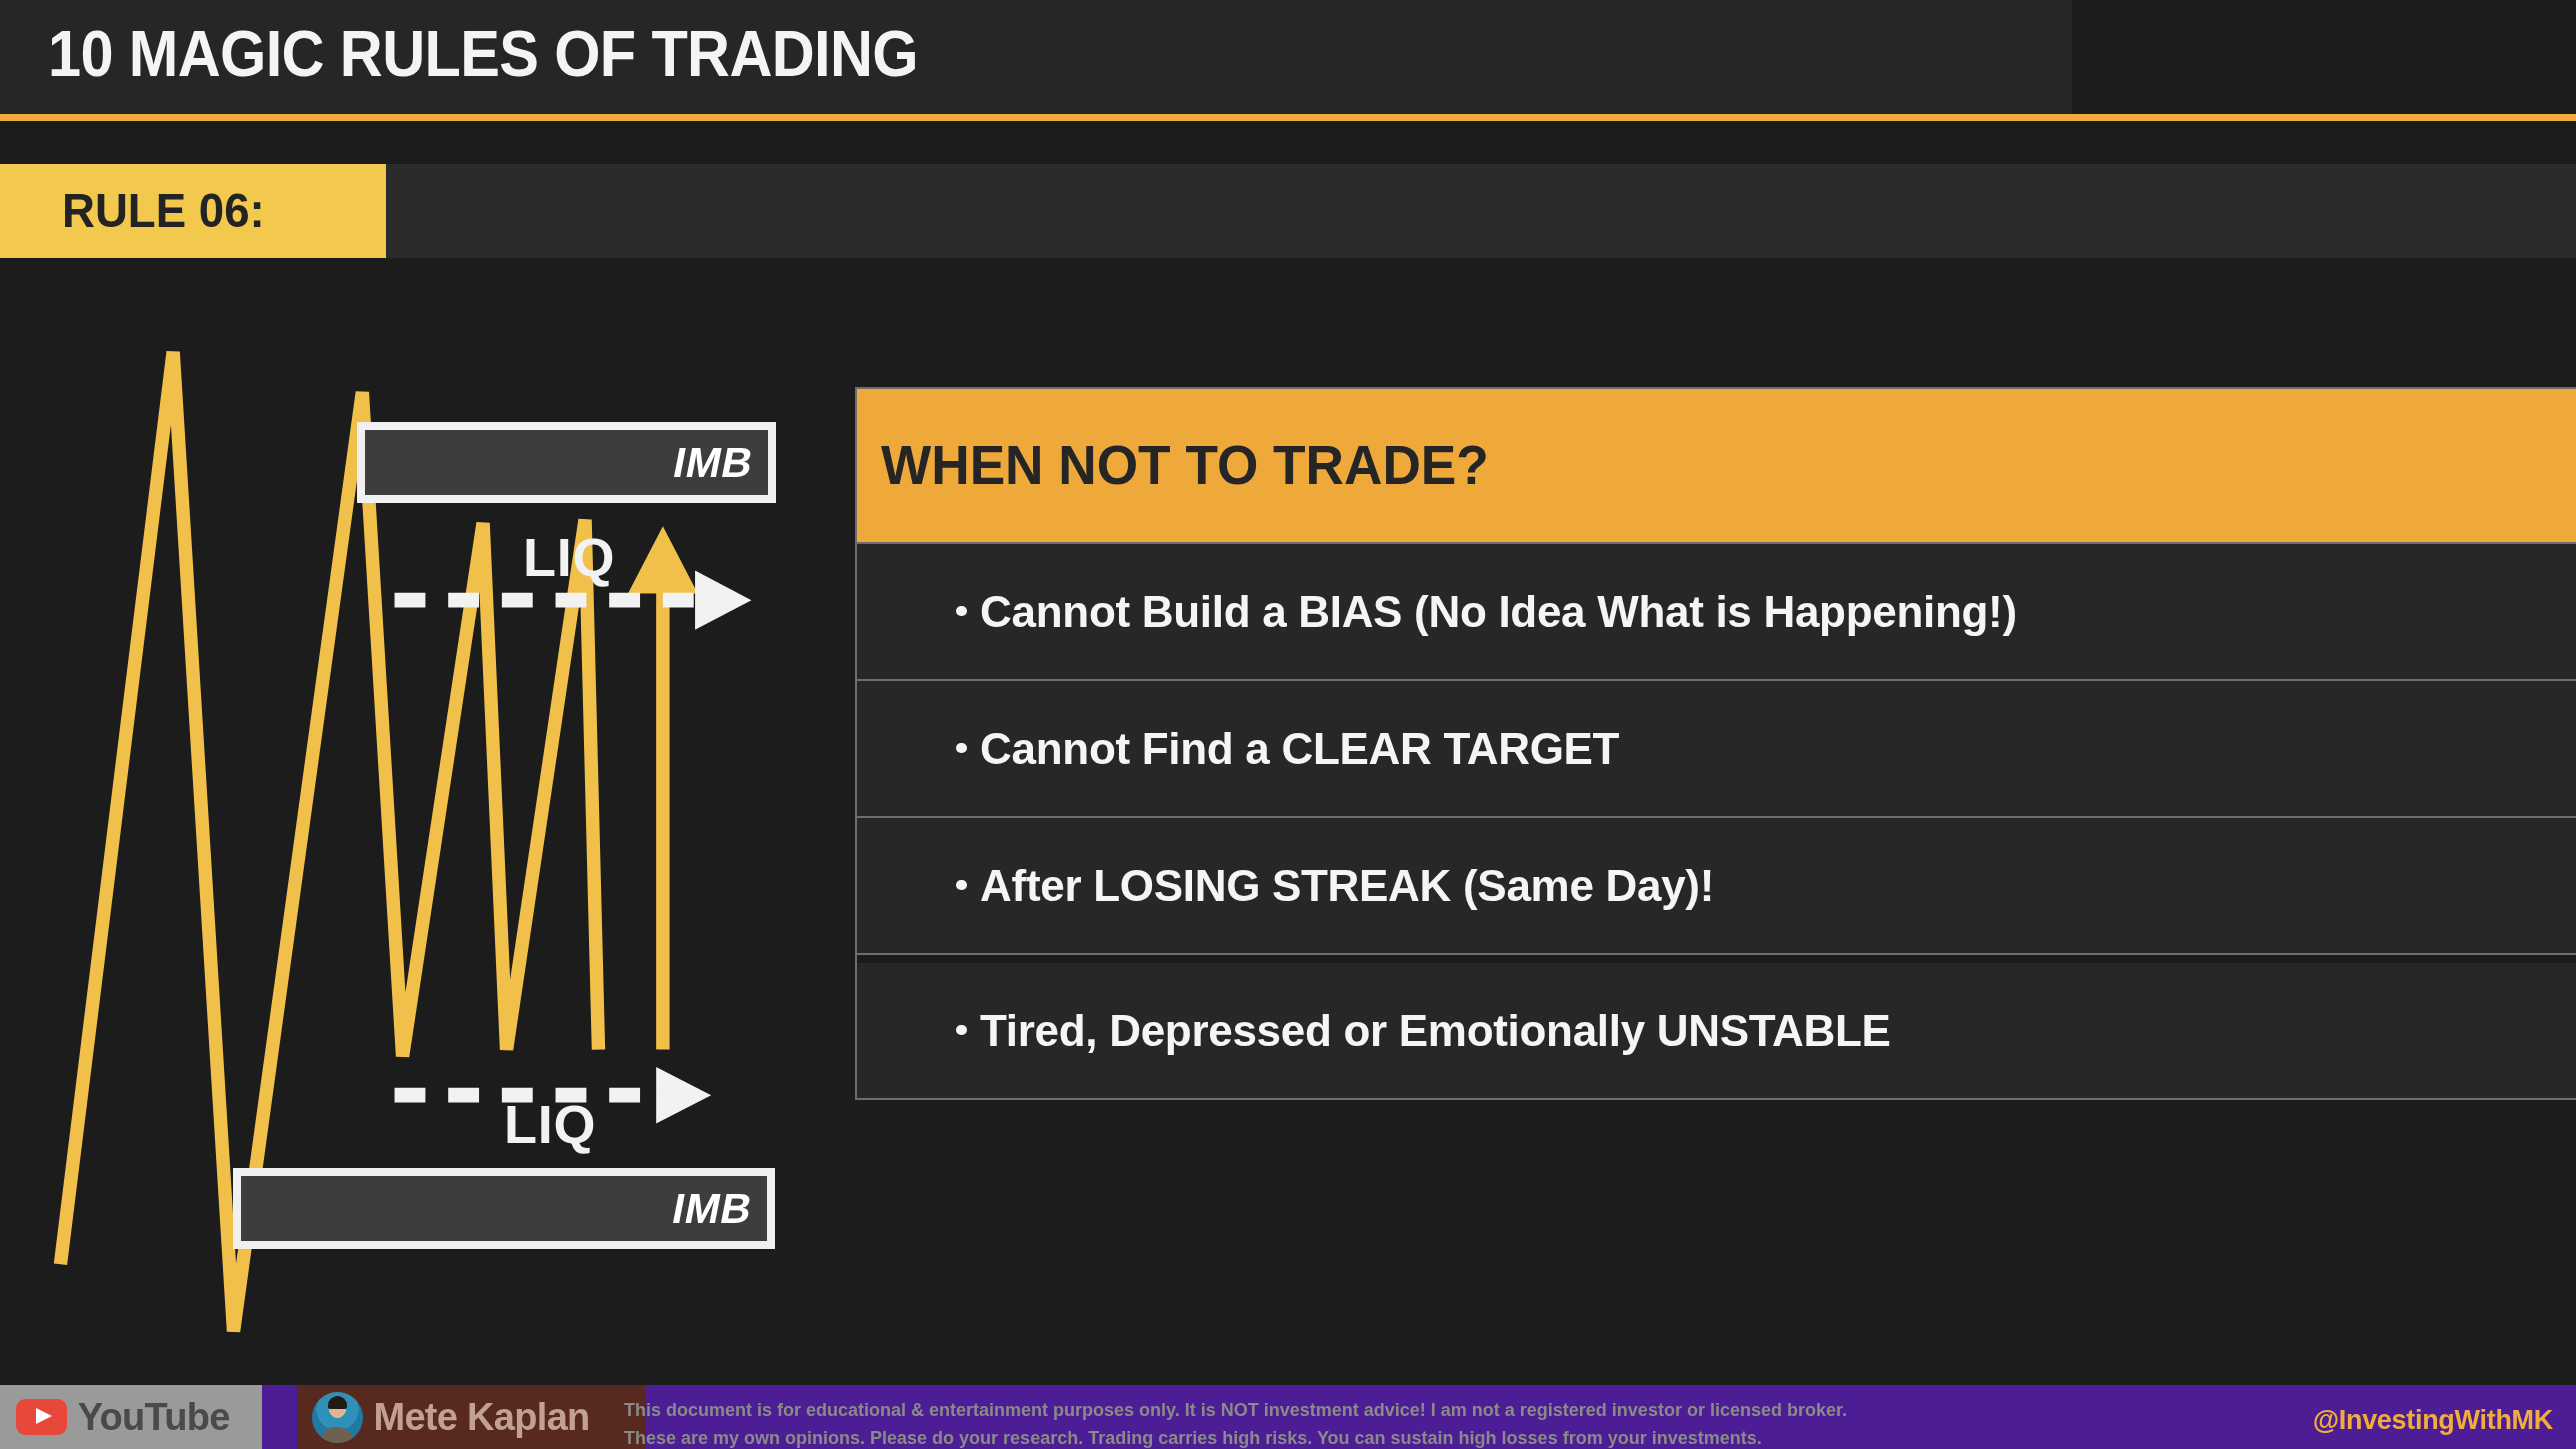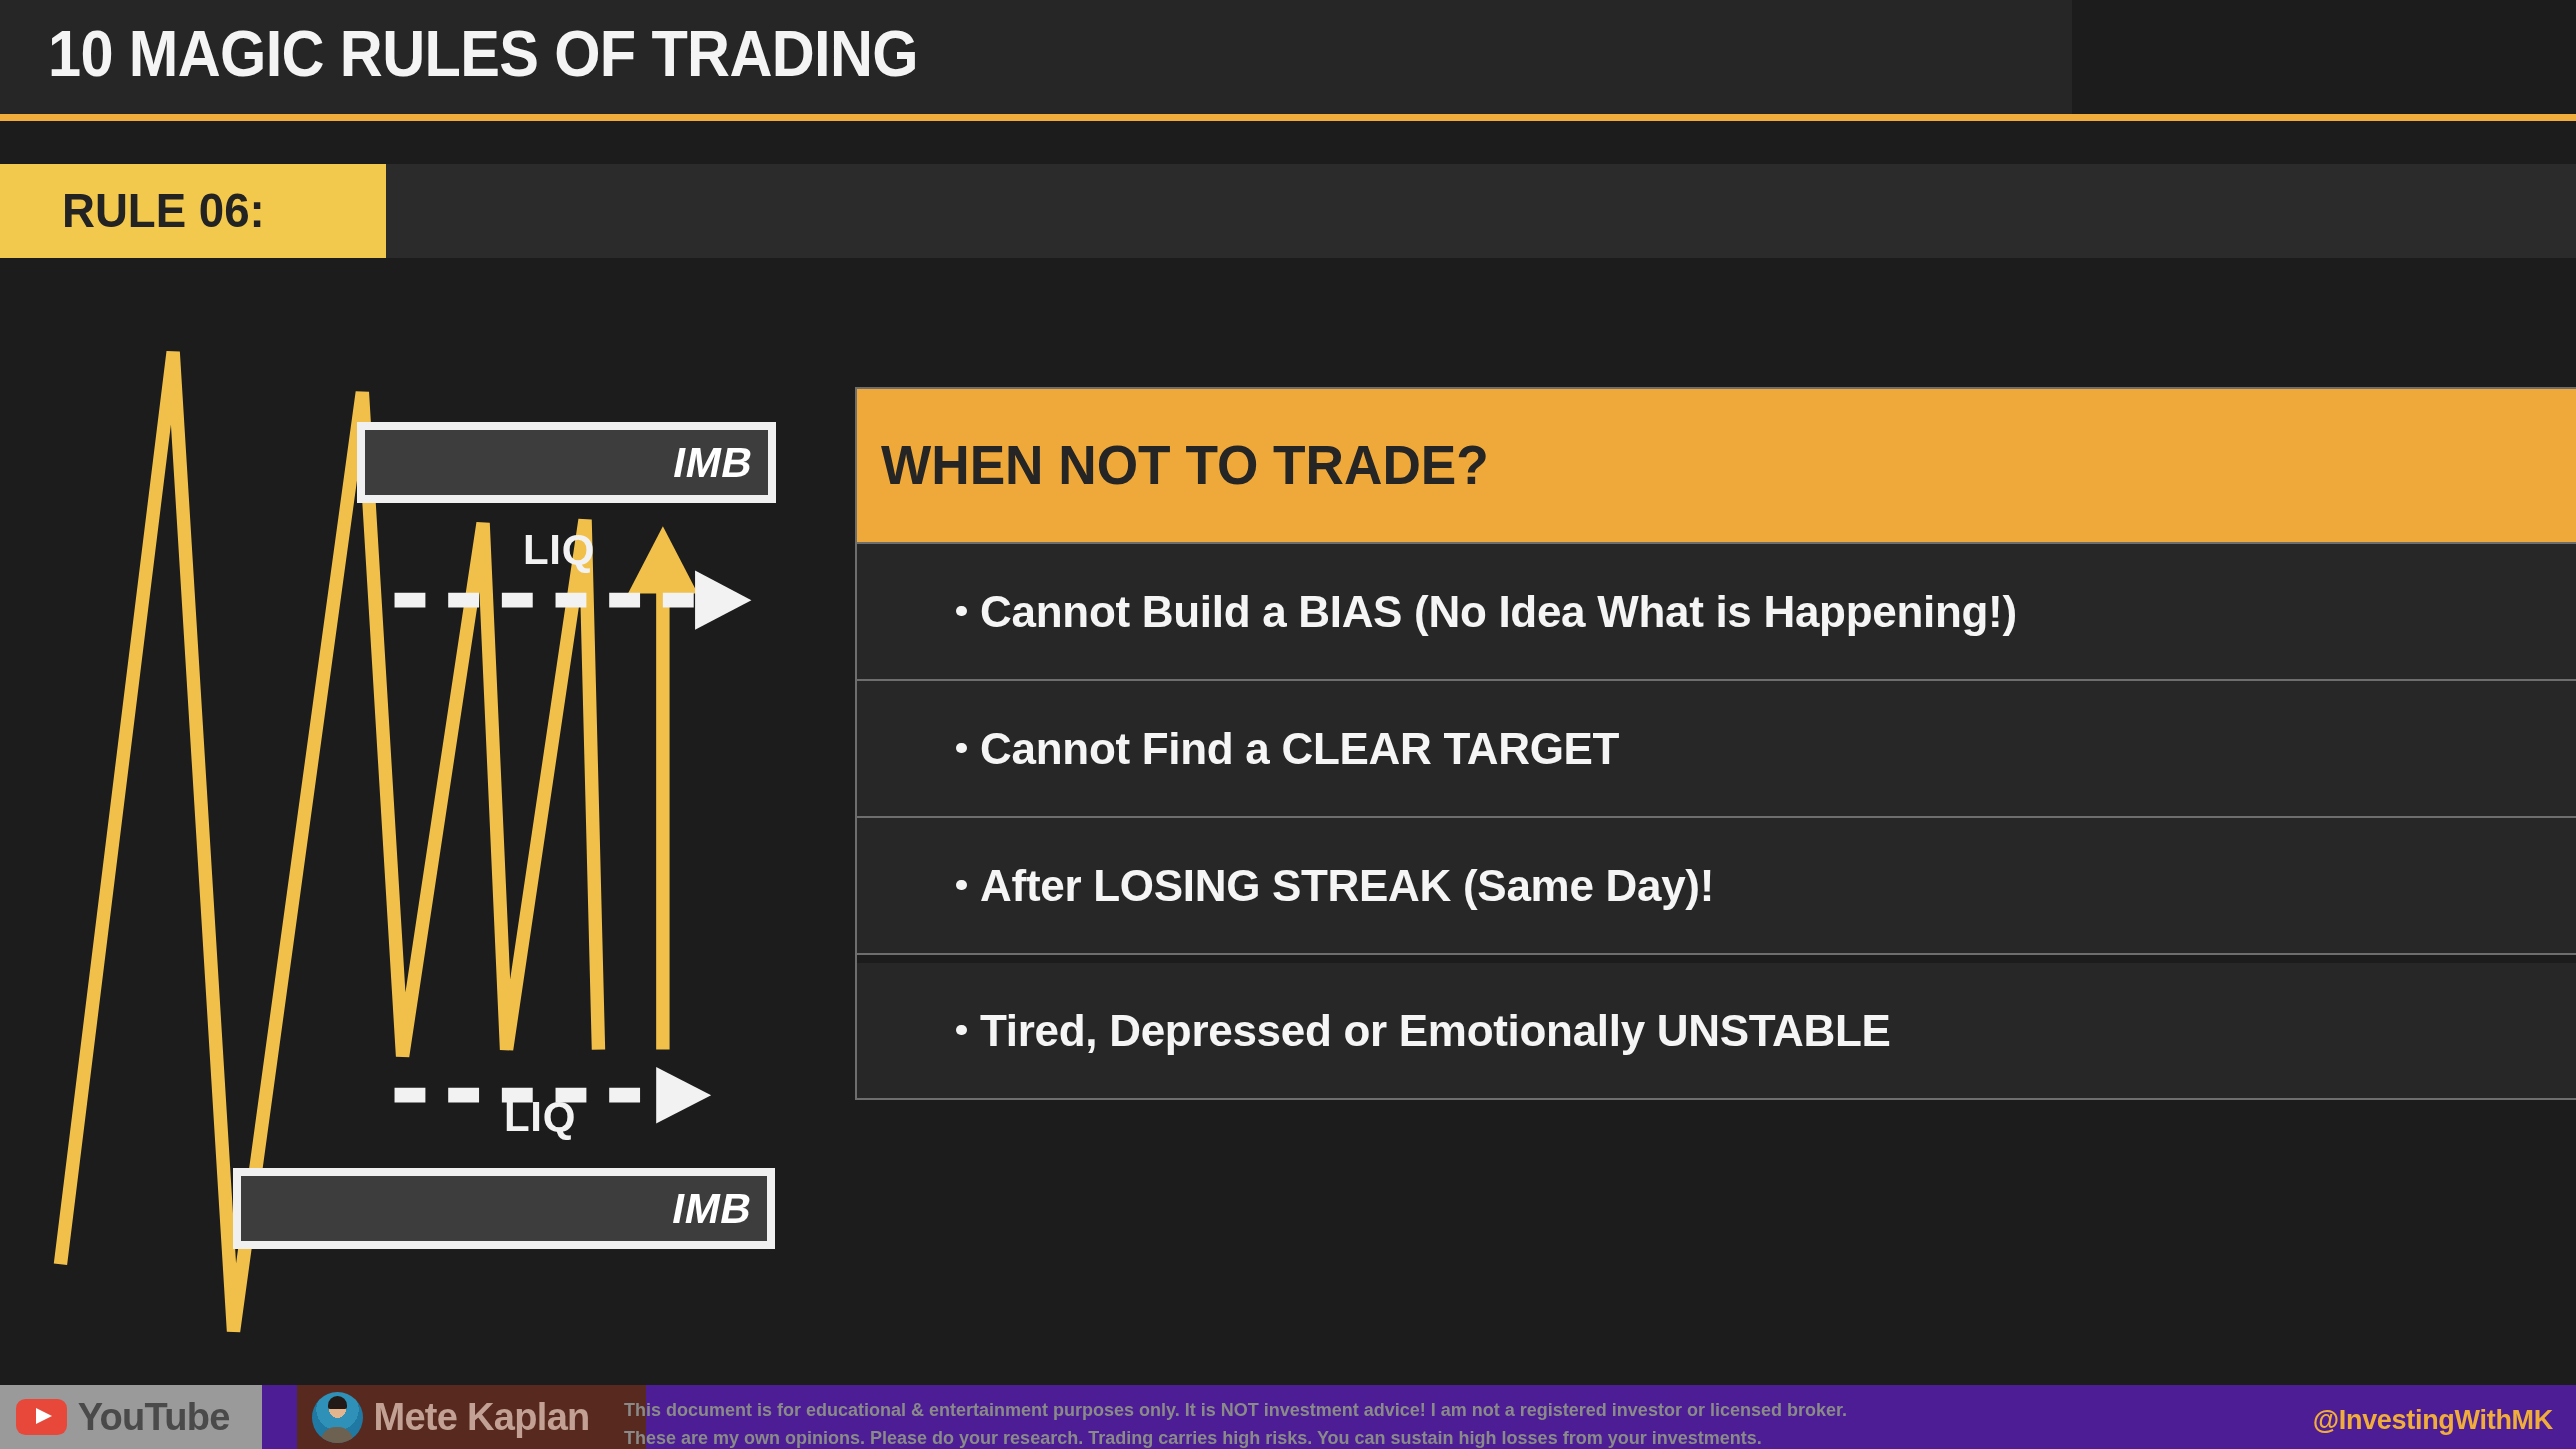--- a/index.html
+++ b/index.html
@@ -121,21 +121,21 @@
     width: 419px; height: 81px;
   }
   .imb-bottom {
     left: 233px; top: 910px;
     width: 542px; height: 81px;
   }
 
   
   .liq-label {
     position: absolute;
-    font-size: 42px;
+    font-size: 54px;
     font-weight: bold;
     color: #f2f2f2;
     letter-spacing: 0.7px;
   }
   .liq-top-label { left: 523px; top: 268px; }
   .liq-bottom-label { left: 504px; top: 835px; }
 
   
   .panel {
     position: absolute;

